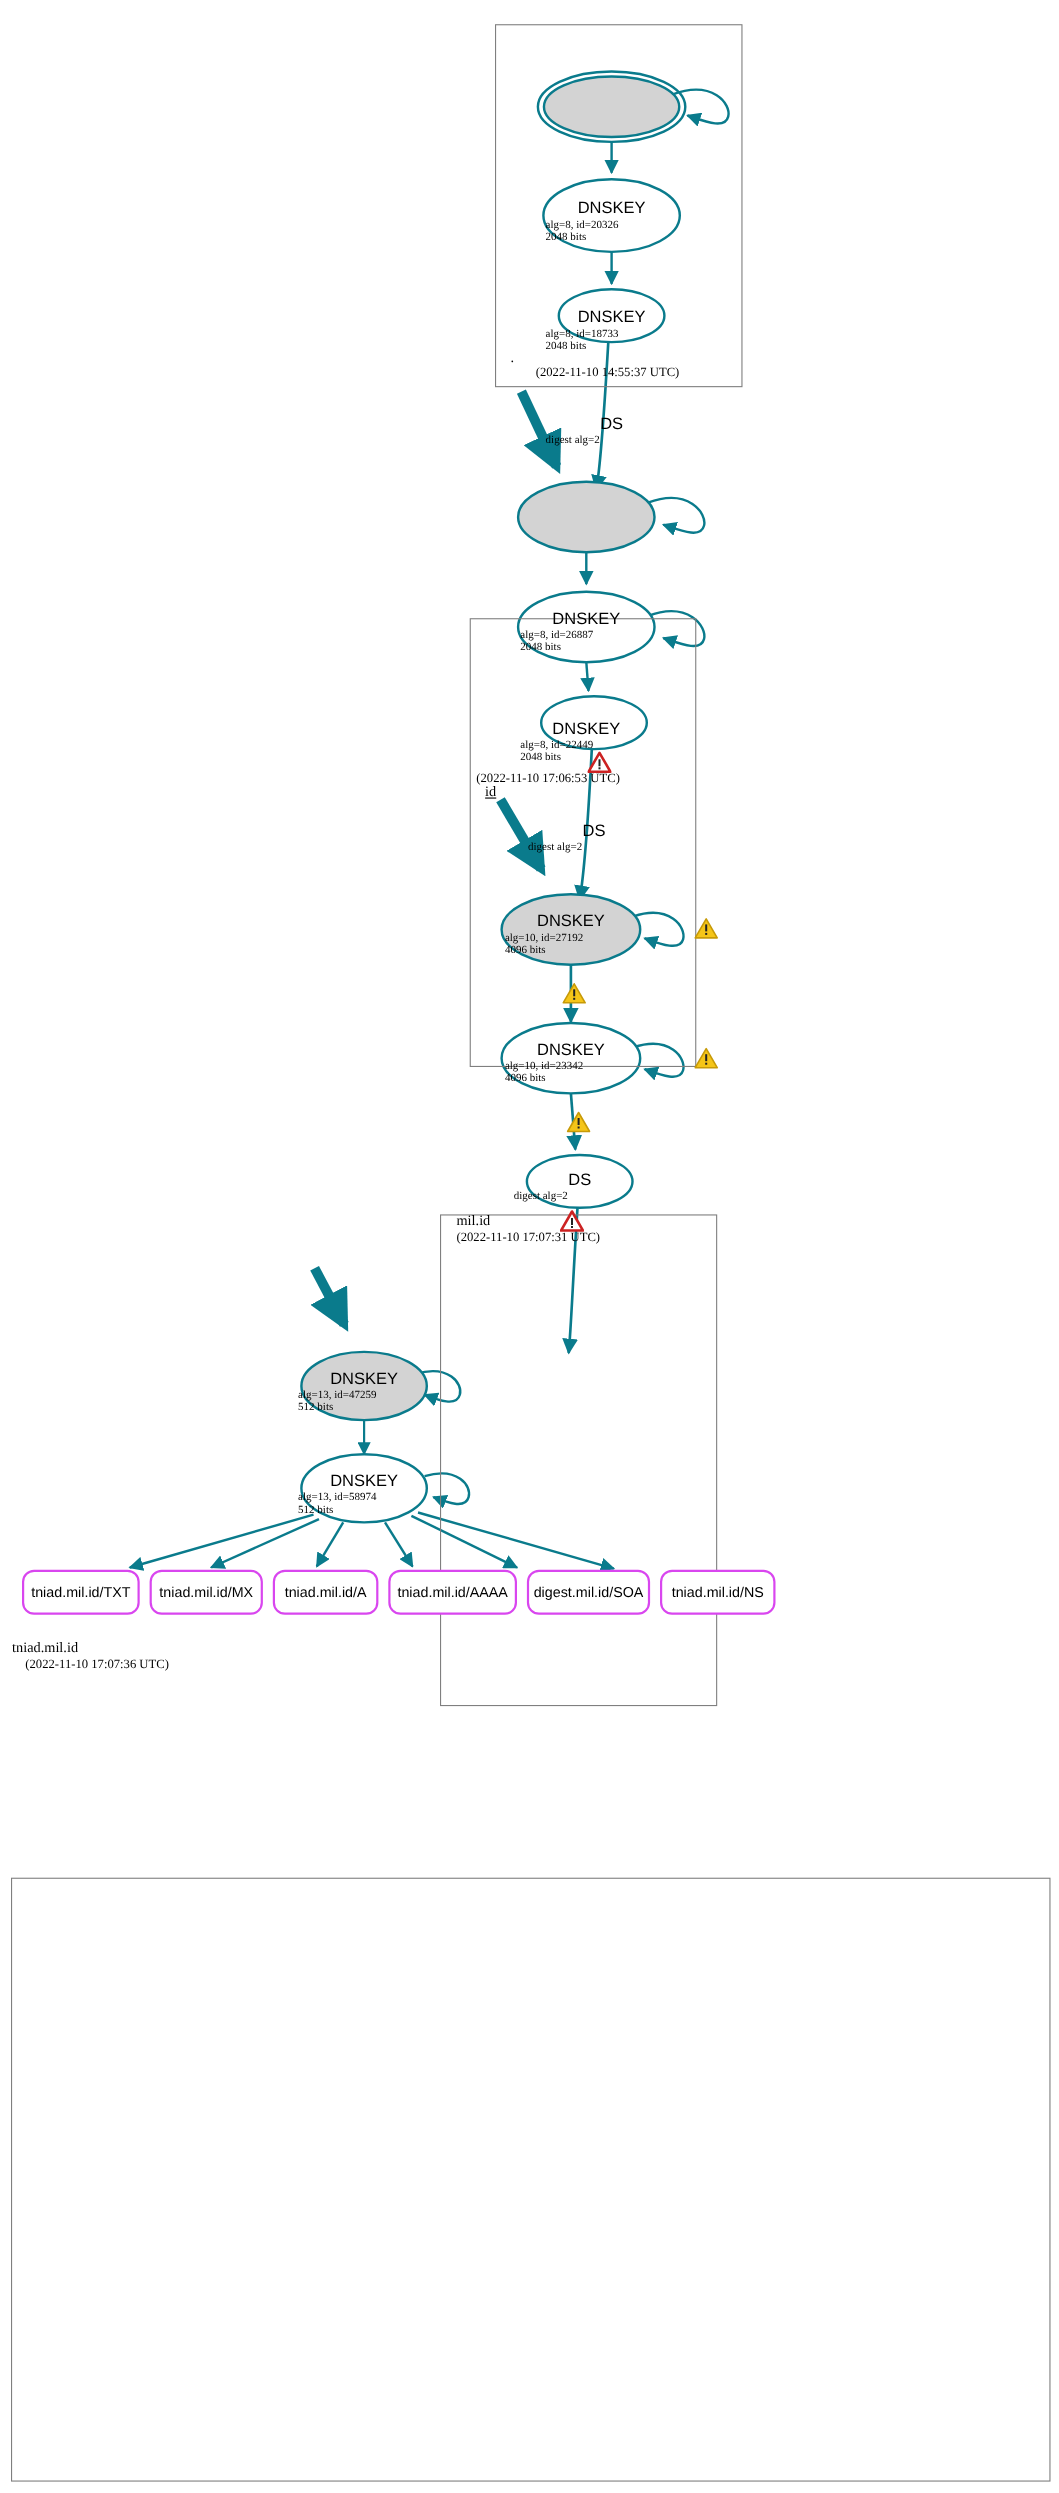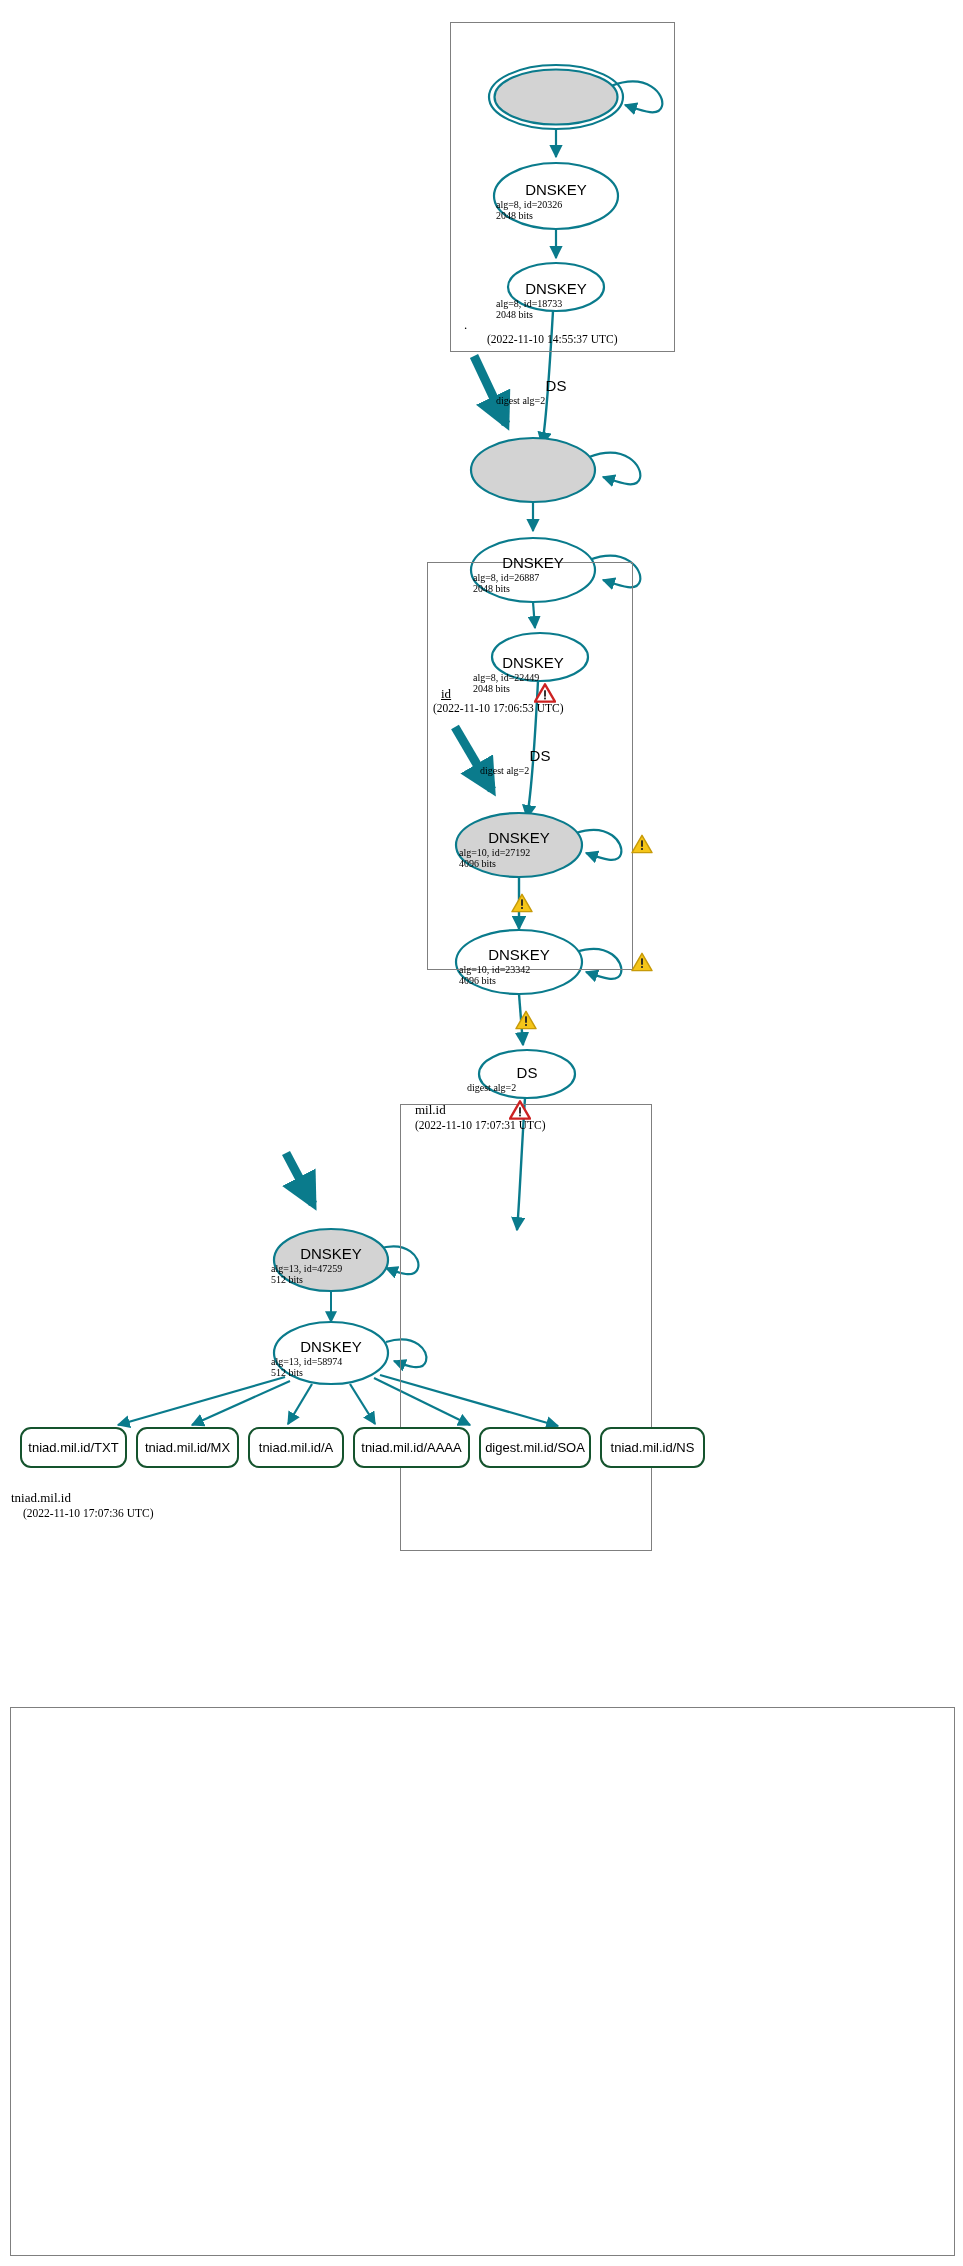--- a/index.html
+++ b/index.html
@@ -14,21 +14,21 @@
   .zone-box{position:absolute;border:1px solid #7f7f7f;background:transparent;box-sizing:border-box;}
 
   
   .lbl{position:absolute;white-space:nowrap;color:#000;}
   .node-title{font-family:"Liberation Sans",sans-serif;font-size:15px;text-align:center;}
   .node-sub{font-family:"Liberation Serif",serif;font-size:10px;text-align:left;}
   .node-text{position:absolute;text-align:center;line-height:1.12;}
   .zone-name{font-family:"Liberation Serif",serif;font-size:13px;}
   .zone-time{font-family:"Liberation Serif",serif;font-size:11.5px;}
   .rr-label{font-family:"Liberation Sans",sans-serif;font-size:13px;text-align:center;}
-  .rr-box{position:absolute;border:2px solid #14532d;border-radius:11px;background:#fff;
+  .rr-box{position:absolute;border:2px solid #d946ef;border-radius:11px;background:#fff;
           display:flex;align-items:center;justify-content:center;box-sizing:border-box;}
   .warn{position:absolute;width:22px;height:20px;}
   .err{position:absolute;width:22px;height:20px;}
 </style>
 </head>
 <body>
 
 <div id="stage">
 
   <svg id="graph" viewBox="0 0 963 2266">
@@ -154,21 +154,21 @@
   </div>
   <div class="node-text" style="left:271px;top:1339px;width:120px;">
     <div class="node-title">DNSKEY</div>
     <div class="node-sub">alg=13, id=58974</div>
     <div class="node-sub">512 bits</div>
   </div>
 
   <div class="lbl zone-name" style="left:464px;top:317px;">.</div>
   <div class="lbl zone-time" style="left:464px;top:333px;padding-left:23px;">(2022-11-10 14:55:37 UTC)</div>
 
-  <div class="lbl zone-name" style="left:441px;top:686px;text-decoration:underline;">id</div>
+  <div class="lbl zone-name" style="left:441px;top:712px;text-decoration:underline;">id</div>
   <div class="lbl zone-time" style="left:433px;top:702px;">(2022-11-10 17:06:53 UTC)</div>
 
   <div class="lbl zone-name" style="left:415px;top:1102px;">mil.id</div>
   <div class="lbl zone-time" style="left:415px;top:1119px;">(2022-11-10 17:07:31 UTC)</div>
 
   <div class="lbl zone-name" style="left:11px;top:1490px;">tniad.mil.id</div>
   <div class="lbl zone-time" style="left:23px;top:1507px;">(2022-11-10 17:07:36 UTC)</div>
 
   <svg class="err" style="left:534px;top:683px;" viewBox="0 0 24 22">
     <path d="M12 1.5 L23 20.5 L1 20.5 Z" fill="#ffffff" stroke="#cc2222" stroke-width="2.6" stroke-linejoin="round"></path>

